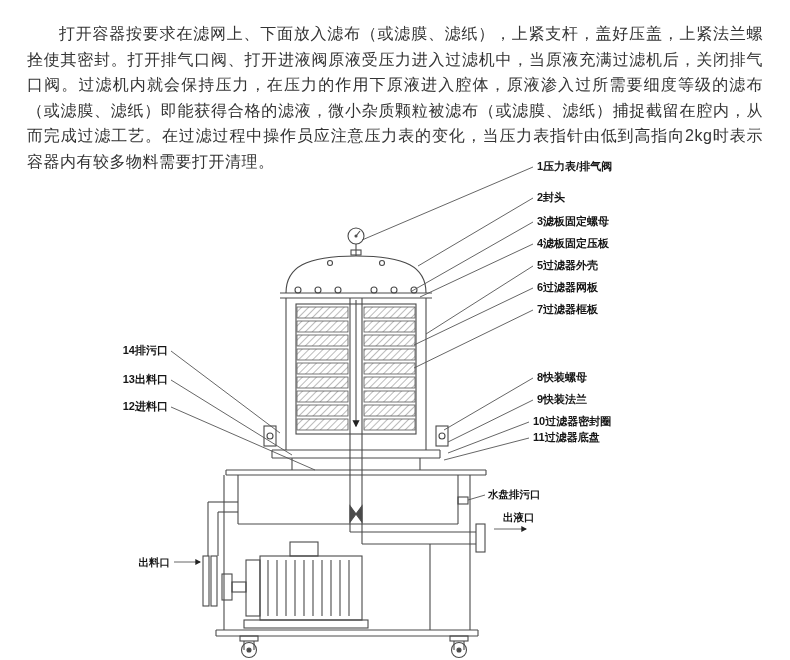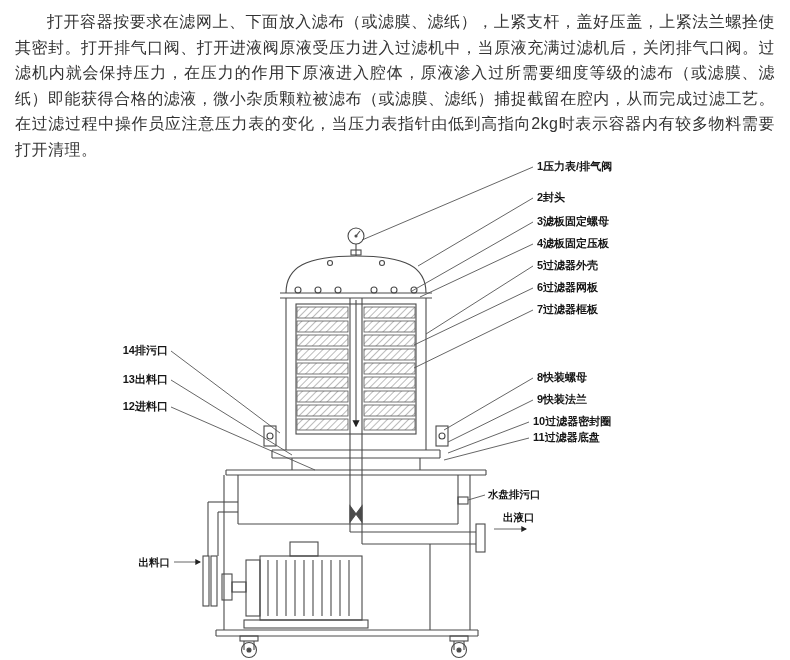--- a/index.html
+++ b/index.html
@@ -1,18 +1,18 @@
 <!DOCTYPE html>
 <html><head>
 <meta charset="utf-8">
 <style>
   html,body{margin:0;padding:0;background:#ffffff;}
   .page{position:relative;width:790px;height:660px;background:#ffffff;overflow:hidden;
         font-family:"Liberation Sans",sans-serif;}
-  .para{margin:0;padding:9px 15px 0 15px;font-size:16px;line-height:25.5px;color:#333333;
+  .para{margin:12px;padding:9px 15px 0 15px;font-size:16px;line-height:25.5px;color:#333333;
         text-align:justify;text-indent:2em;letter-spacing:0.5px;}
   svg.diagram{position:absolute;left:0;top:0;width:790px;height:660px;}
   svg text{font-family:"Liberation Sans",sans-serif;font-size:11px;font-weight:bold;fill:#151515;}
   svg text.small{font-size:10.5px;}
   .hatched{fill:url(#hatch);stroke:#555555;stroke-width:0.8;}
   .draw{stroke:#4a4a4a;fill:none;stroke-width:1.1;}
   .leader{stroke:#555555;stroke-width:0.9;fill:none;}
 </style>
 </head>
 <body>

